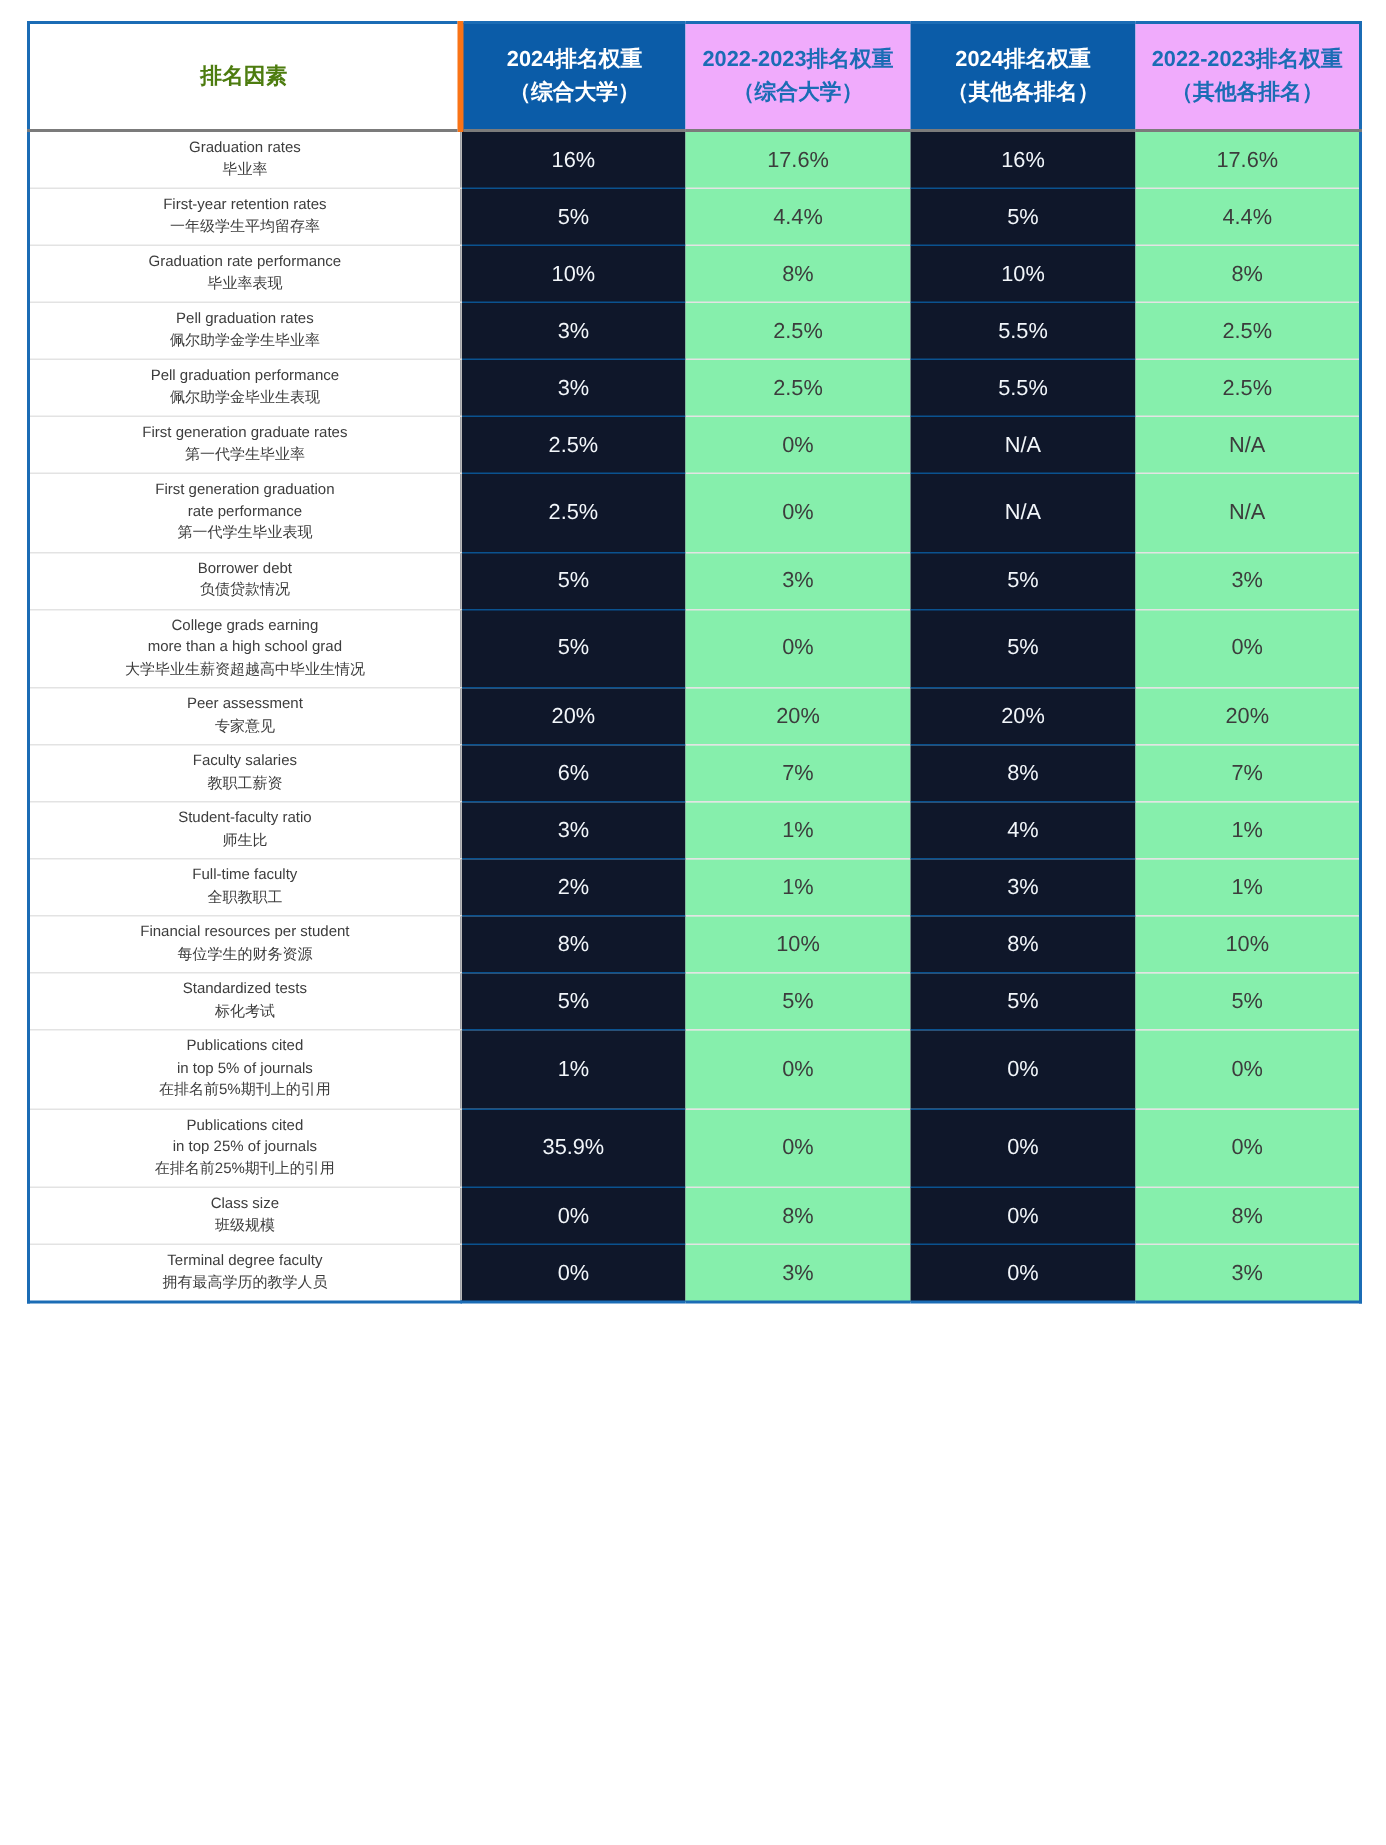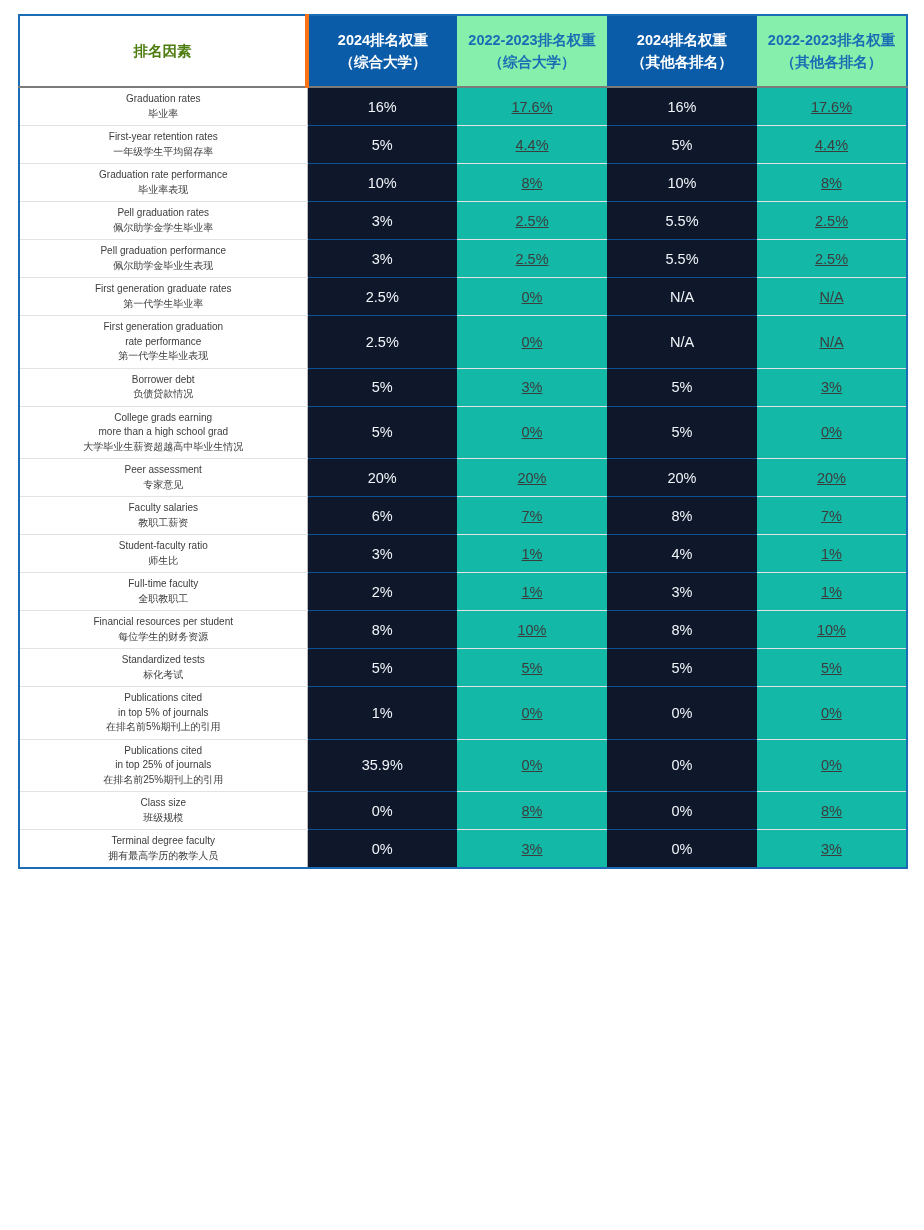--- a/index.html
+++ b/index.html
@@ -51,21 +51,21 @@
   th.h-factor {
     background: #ffffff;
     color: #4d7c0f;
     border-right: 4px solid #f97316;
   }
   th.h-blue {
     background: #0b5ca8;
     color: #ffffff;
   }
   th.h-white {
-    background: #86efac;
+    background: #f0abfc;
     color: #1b6cb5;
   }
   .hline { display: block; white-space: nowrap; }
 
   
   tbody td {
     padding: 0;
     margin: 0;
     text-align: center;
     vertical-align: middle;
@@ -83,24 +83,23 @@
   }
   td.factor .en { display: block; white-space: nowrap; }
   td.factor .zh { display: block; white-space: nowrap; }
 
   td.val-blue {
     background: #0f172a;
     color: #f2f6fa;
     border-bottom: 1px solid #0a528f;
   }
   td.val-white {
-    background: #14b8a6;
+    background: #86efac;
     color: #3c3c3c;
     border-bottom: 1px solid #e3e3e3;
-    text-decoration: underline;
   }
 
   
   tbody tr:first-child td { border-top: none; }
 </style>
 </head>
 <body>
 
 <div id="page">
   <table class="weights">

